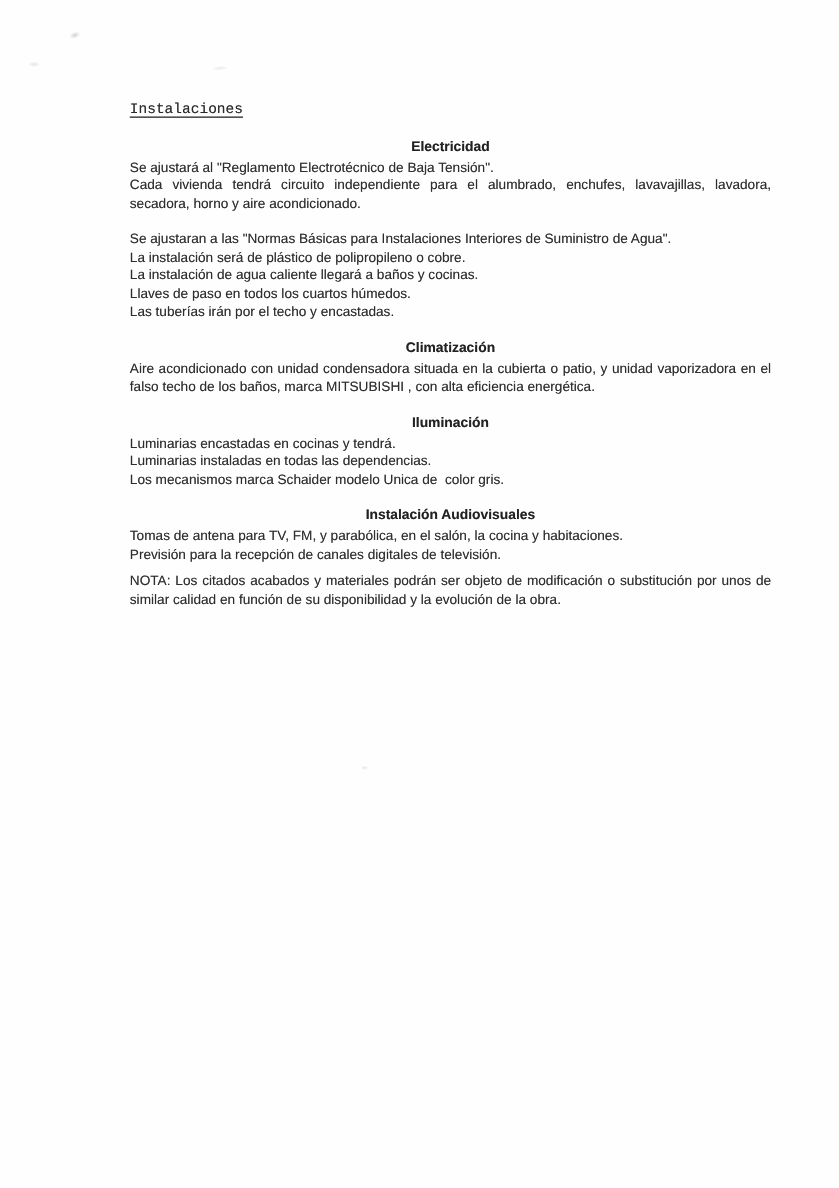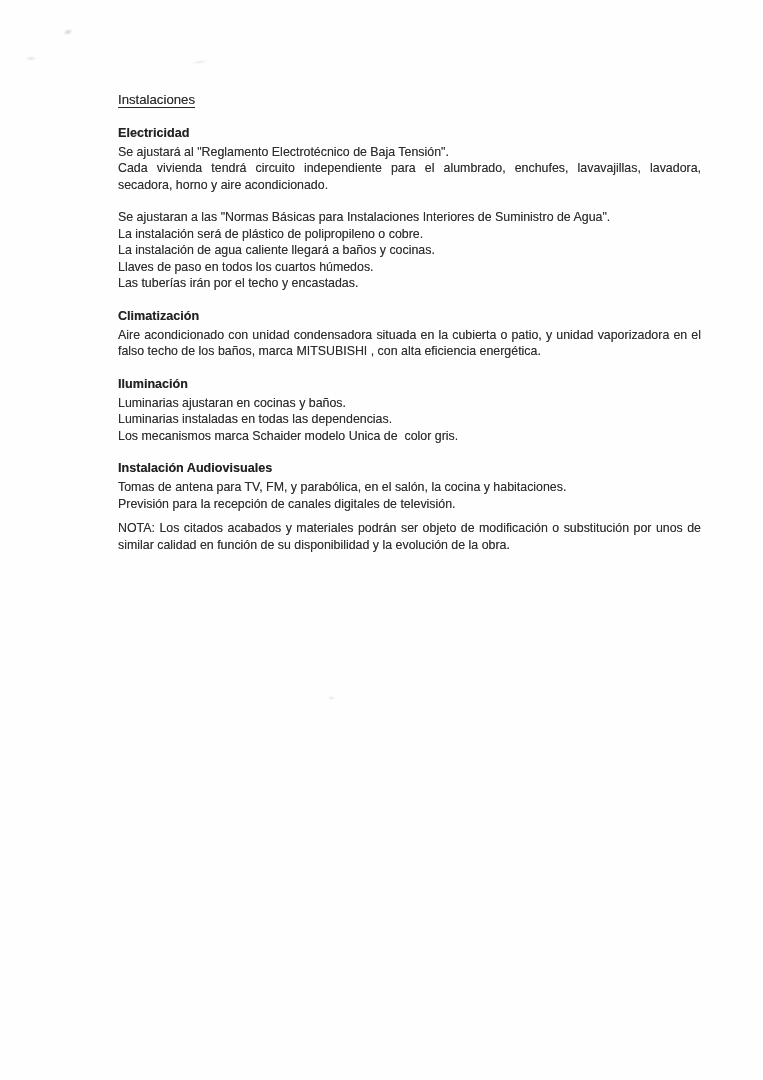--- a/index.html
+++ b/index.html
@@ -30,30 +30,32 @@
     line-height: 16.5px;
     text-shadow: 0 0 0.5px rgba(60,60,60,0.55);
   }
   .doc-title {
     font-size: 13.2px;
     font-weight: 400;
     text-decoration: underline;
     text-underline-offset: 3px;
     margin: 0 0 4px 0;
     color: #2a2a2a;
+    font-family: Liberation Mono, monospace;
   }
   .sec {
     margin-top: 16px;
   }
   .sec h2 {
     font-size: 12.6px;
     font-weight: 700;
     color: #222222;
     margin: 0 0 2px 0;
     line-height: 17px;
+    text-align: center;
   }
   .sec p, .note {
     margin: 0;
     text-align: justify;
     white-space: pre-wrap;
   }
   .note {
     margin-top: 8px;
   }
   .artifact {
@@ -111,21 +113,21 @@
       <p>Las tuberías irán por el techo y encastadas.</p>
     </section>
 
     <section class="sec">
       <h2>Climatización</h2>
       <p>Aire acondicionado con unidad condensadora situada en la cubierta o patio, y unidad vaporizadora en el falso techo de los baños, marca MITSUBISHI , con alta eficiencia energética.</p>
     </section>
 
     <section class="sec">
       <h2>Iluminación</h2>
-      <p>Luminarias ajustaran en cocinas y baños.</p>
+      <p>Luminarias encastadas en cocinas y tendrá.</p>
       <p>Luminarias instaladas en todas las dependencias.</p>
       <p>Los mecanismos marca Schaider modelo Unica de  color gris.</p>
     </section>
 
     <section class="sec">
       <h2>Instalación Audiovisuales</h2>
       <p>Tomas de antena para TV, FM, y parabólica, en el salón, la cocina y habitaciones.</p>
       <p>Previsión para la recepción de canales digitales de televisión.</p>
     </section>
 

